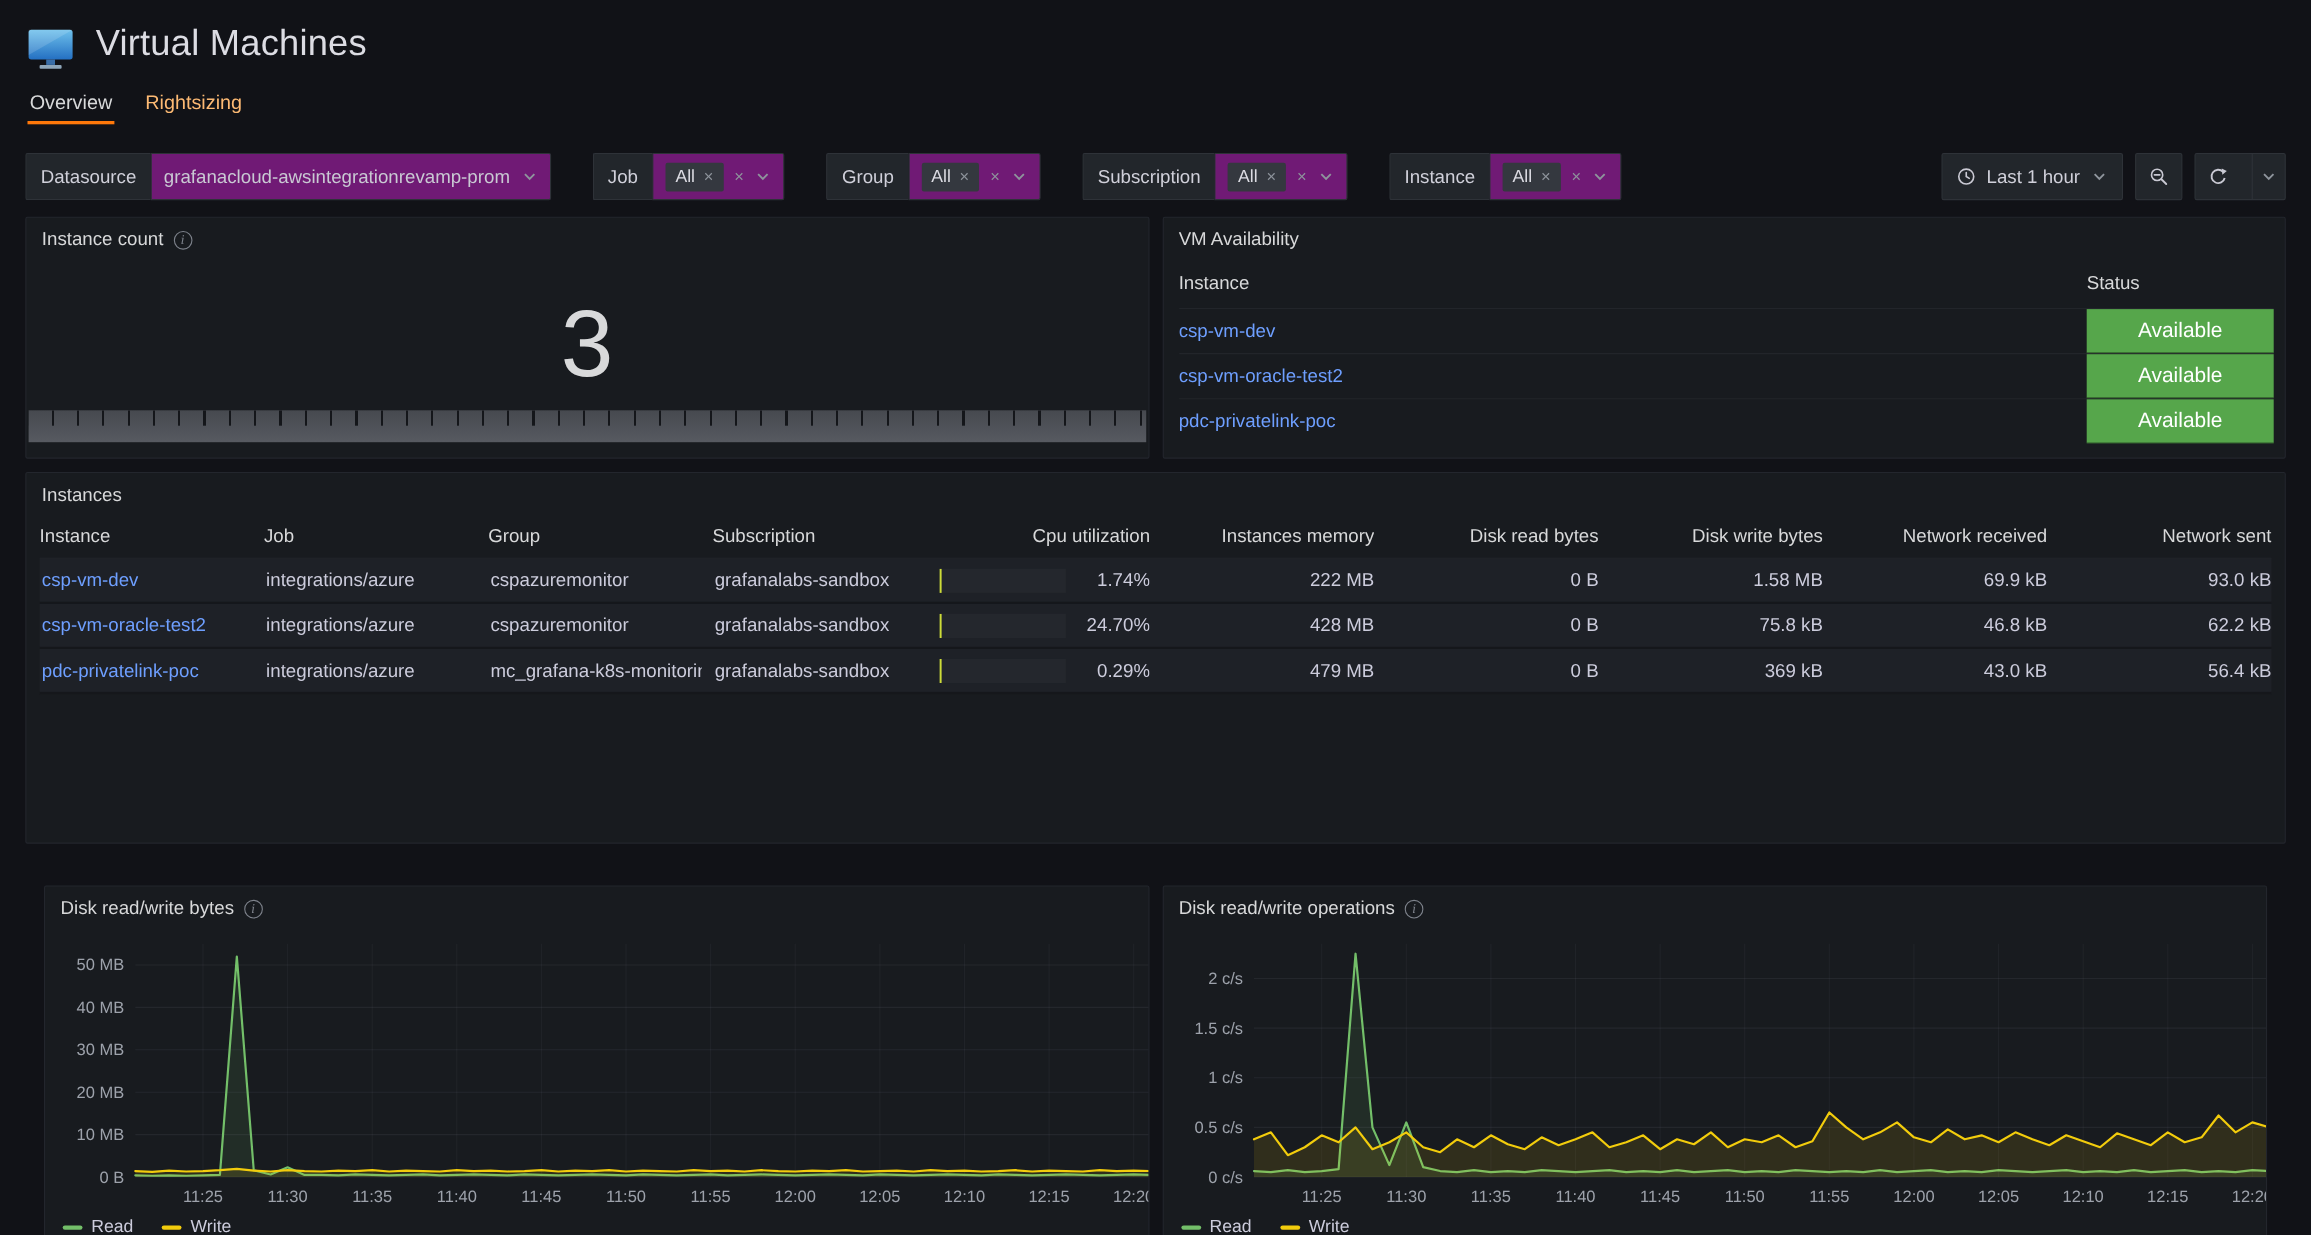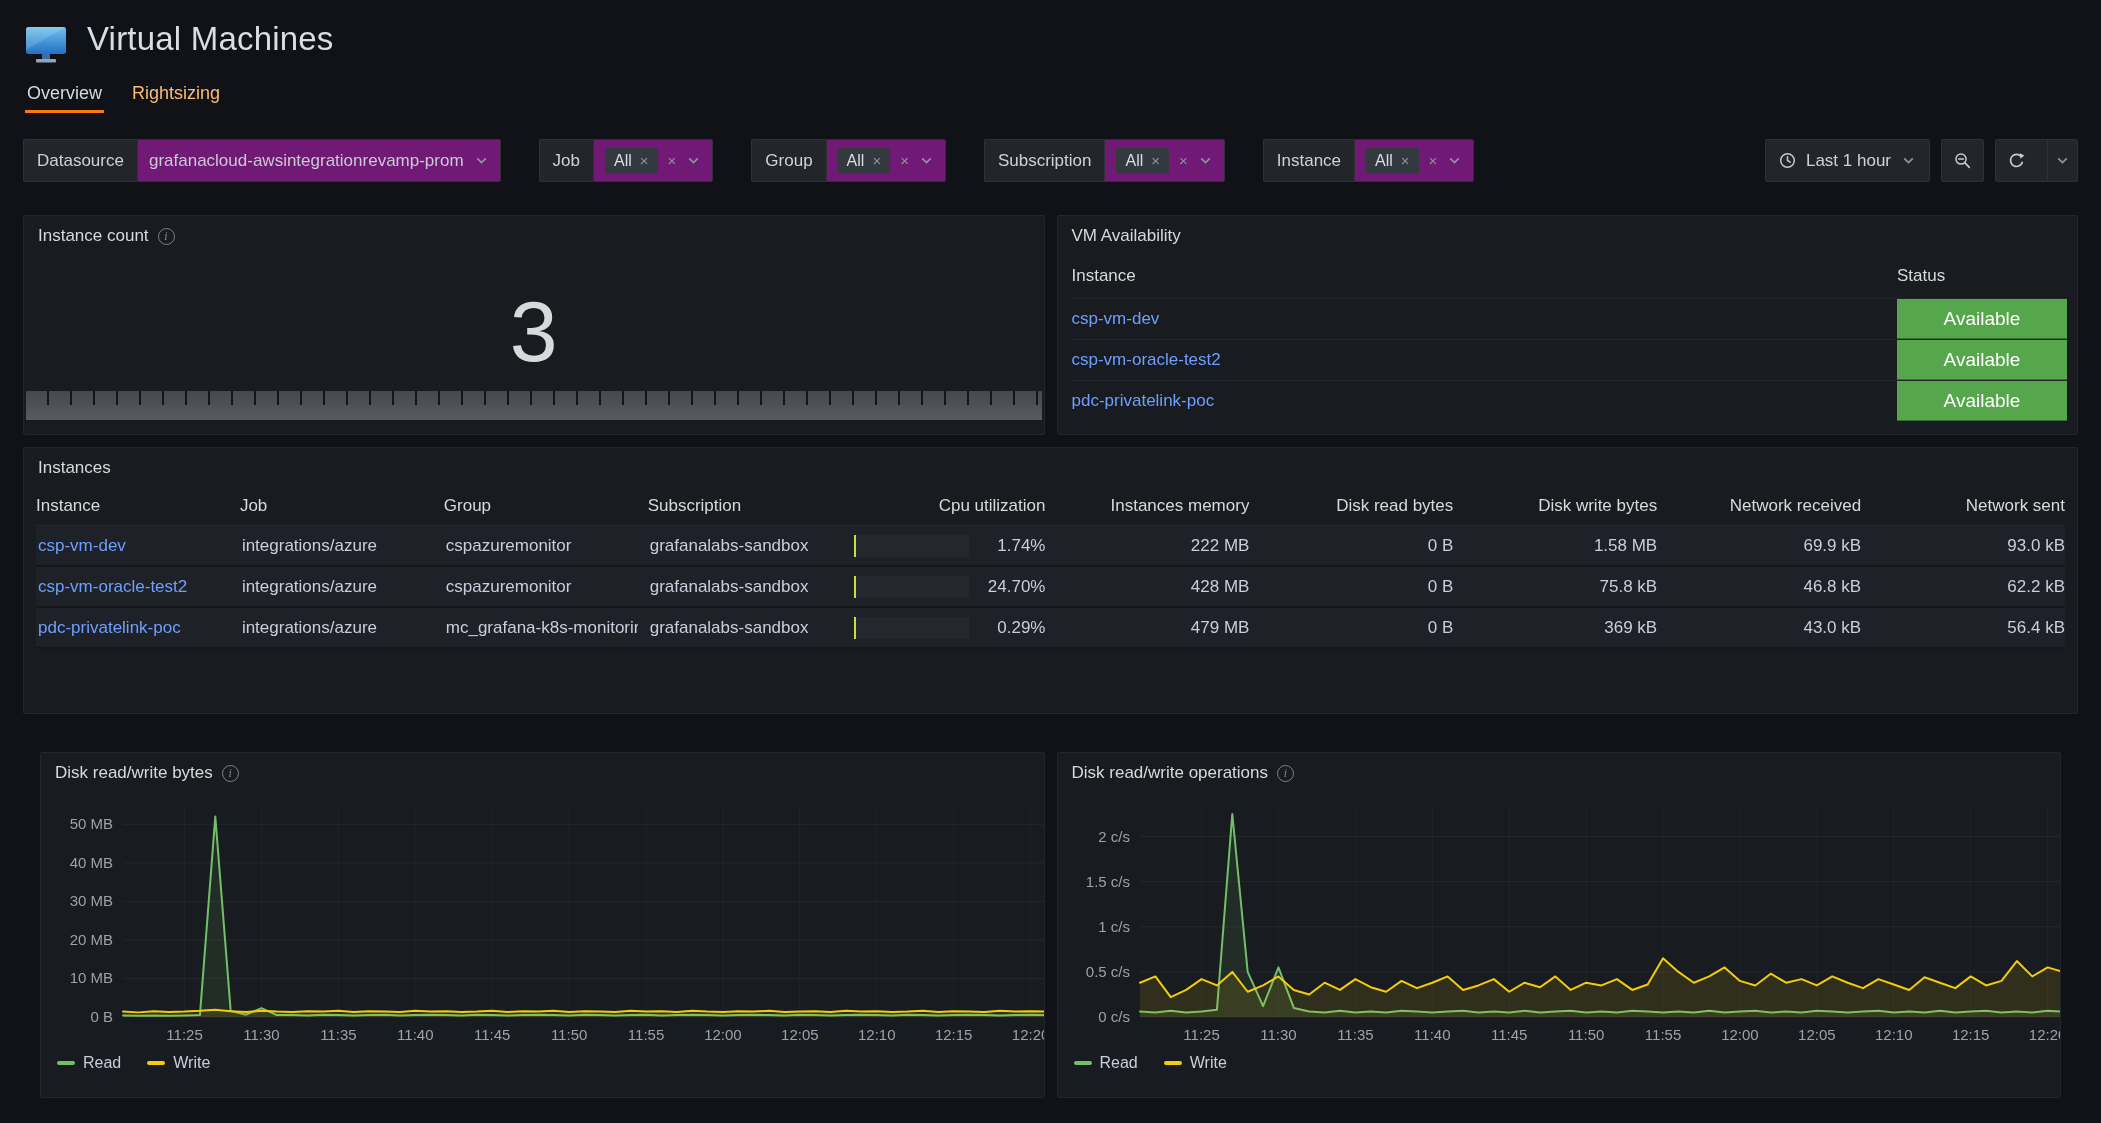--- a/index.html
+++ b/index.html
@@ -39,36 +39,36 @@
   .icon-btn{width:43px;justify-content:center;padding:0}
   .split{padding:0;overflow:hidden}
   .split .seg{display:flex;align-items:center;justify-content:center;height:43px;padding:0 12px}
   .split .seg+.seg{border-left:1px solid #2e3238;padding:0 7px}
 
   
   .panel{background:#181b1f;border:1px solid #23262d;border-radius:2px}
   .panel-title-row{display:flex;align-items:center;gap:9px;padding:10px 14px 6px;font-size:17px;font-weight:500;color:#d8d9da}
   .info-icon{width:17px;height:17px;border:1px solid #7d828b;border-radius:50%;color:#7d828b;font-size:11px;font-style:italic;font-family:"DejaVu Serif",serif;display:inline-flex;align-items:center;justify-content:center;cursor:pointer}
 
-  .row1{display:flex;gap:12px;margin:33px 23px 0;height:220px}
+  .row1{display:flex;gap:12px;margin:15px 23px 0;height:220px}
   .row1 .panel{flex:1;display:flex;flex-direction:column;min-width:0}
 
   .stat-value{flex:1;display:flex;align-items:center;justify-content:center;padding-top:26px;font-size:86px;color:#d8d9da}
   .gauge{height:29px;margin:6px 2px 14px;background:linear-gradient(180deg,#46494f,#575a61);position:relative;overflow:hidden}
   .gauge-ticks{position:absolute;left:0;right:0;top:0;bottom:52%;background:repeating-linear-gradient(90deg,transparent 0 21px,#14161a 21px 23px)}
 
   .avail-table{padding:2px 10px 0 14px;display:flex;flex-direction:column;min-width:0}
   .avail-header,.avail-row{display:grid;grid-template-columns:1fr 170px;align-items:center}
   .avail-header{height:44px;font-size:17px;font-weight:500;color:#d8d9da}
   .th-status{text-align:center}
   .avail-row{height:41px;border-top:1px solid rgba(204,204,220,.06)}
   .cell-link{color:var(--link);font-size:17px;cursor:pointer;white-space:nowrap;overflow:hidden}
   .status-badge{height:100%;display:flex;align-items:center;justify-content:center;background:var(--status-green);color:#fff;font-size:19px;border-bottom:1px solid rgba(0,0,0,.32)}
 
-  .inst-panel{margin:12px 23px 0;height:267px;display:flex;flex-direction:column}
+  .inst-panel{margin:12px 23px 0;height:338px;display:flex;flex-direction:column}
   .inst-table{padding:2px 12px 0;display:flex;flex-direction:column;min-width:0}
   .inst-header,.inst-row{display:grid;grid-template-columns:repeat(10,1fr);column-gap:10px}
   .inst-header{height:40px;border-bottom:1px solid rgba(204,204,220,.07)}
   .th{display:flex;align-items:center;font-size:17px;font-weight:500;color:#d8d9da;white-space:nowrap;overflow:hidden}
   .th.right,.td.right{justify-content:flex-end}
   .inst-row{height:41px;background:#1e2127;border-bottom:2px solid #15171b}
   .td{display:flex;align-items:center;font-size:17px;color:#ccccdc;white-space:nowrap;overflow:hidden;padding-left:2px}
   .cpu-cell{display:flex;align-items:center;gap:10px}
   .cpu-bar{flex:1;height:22px;background:#24272d;overflow:hidden}
   .cpu-fill{display:block;height:100%;background:var(--cpu-color)}

